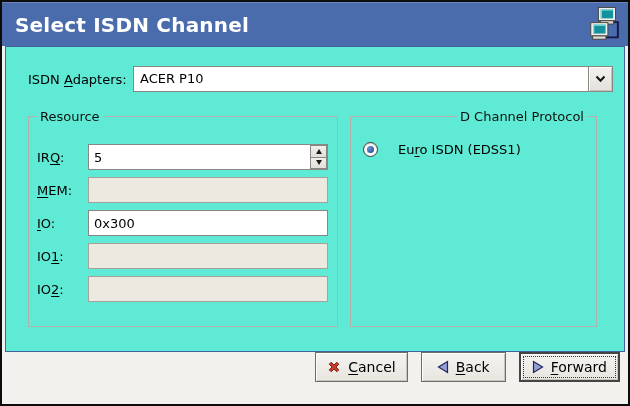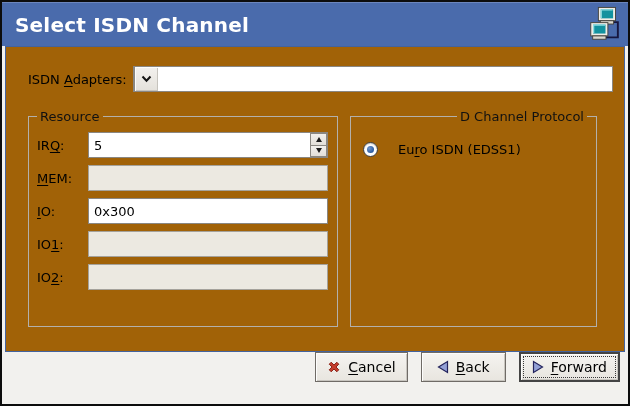--- a/index.html
+++ b/index.html
@@ -25,21 +25,21 @@
   .titlebar .title{
     color:#ffffff;font-size:20px;font-weight:bold;letter-spacing:.2px;
     flex:1;white-space:nowrap;
   }
   .title-icon{width:33px;height:38px;flex:0 0 33px;margin-top:1px;}
 
   
   .content{
     flex:1;margin:0 3px;
     border:1px solid #44639d;
-    background:#a16207;
+    background:#5eead4;
     position:relative;
   }
 
   .adapter-row{
     margin:19px 11px 0 22px;height:26px;
     display:flex;align-items:center;
   }
   .adapter-row .lbl{font-size:13px;color:#000;margin-right:8px;white-space:nowrap;width:97px;}
   .combo{
     flex:1;height:26px;display:flex;
@@ -59,21 +59,21 @@
 
   .groups{margin:17px 11px 0 22px;display:flex;gap:12px;}
   fieldset{
     border:1px solid #b3b0ab;margin:0;padding:4px 9px 0 8px;height:218px;
     background:transparent;
   }
   fieldset legend{font-size:13px;color:#111;padding:0 3px;margin-left:0;}
   .fs-resource{width:310px;}
   .fs-protocol{width:247px;text-align:right;}
 
-  .res-grid{display:grid;grid-template-columns:45px 1fr;row-gap:7px;column-gap:6px;margin-top:4px;align-items:center;}
+  .res-grid{display:grid;grid-template-columns:45px 1fr;row-gap:7px;column-gap:6px;margin-top:16px;align-items:center;}
   .res-grid .lbl{font-size:13px;color:#000;white-space:nowrap;}
   .field-wrap{position:relative;height:26px;}
   .tfield{
     width:100%;height:26px;border:1px solid #8a8782;background:#ffffff;
     font-family:inherit;font-size:13px;color:#000;padding:0 5px;outline:none;
   }
   .tfield:disabled{background:#ece9e1;border-color:#a5a29b;}
   .spin .tfield{padding-right:21px;}
   .spin-col{
     position:absolute;top:1px;right:1px;bottom:1px;width:17px;
@@ -144,20 +144,21 @@
         <rect x="3.5" y="31.5" width="14" height="3.5" fill="#dbd8cf" stroke="#45443e"></rect>
       </g>
     </svg>
   </div>
 
   <div class="content">
 
     <div class="adapter-row">
       <span class="lbl">ISDN <u>A</u>dapters:</span>
       <div class="combo">
+        <div class="combo-value">ACER P10</div>
         <div class="combo-btn">
           <svg width="11" height="8" viewBox="0 0 11 8">
             <path d="M1.5 1.5 L5.5 5.8 L9.5 1.5" fill="none" stroke="#151515" stroke-width="2"></path>
           </svg>
         </div>
       </div>
     </div>
 
     <div class="groups">
 

